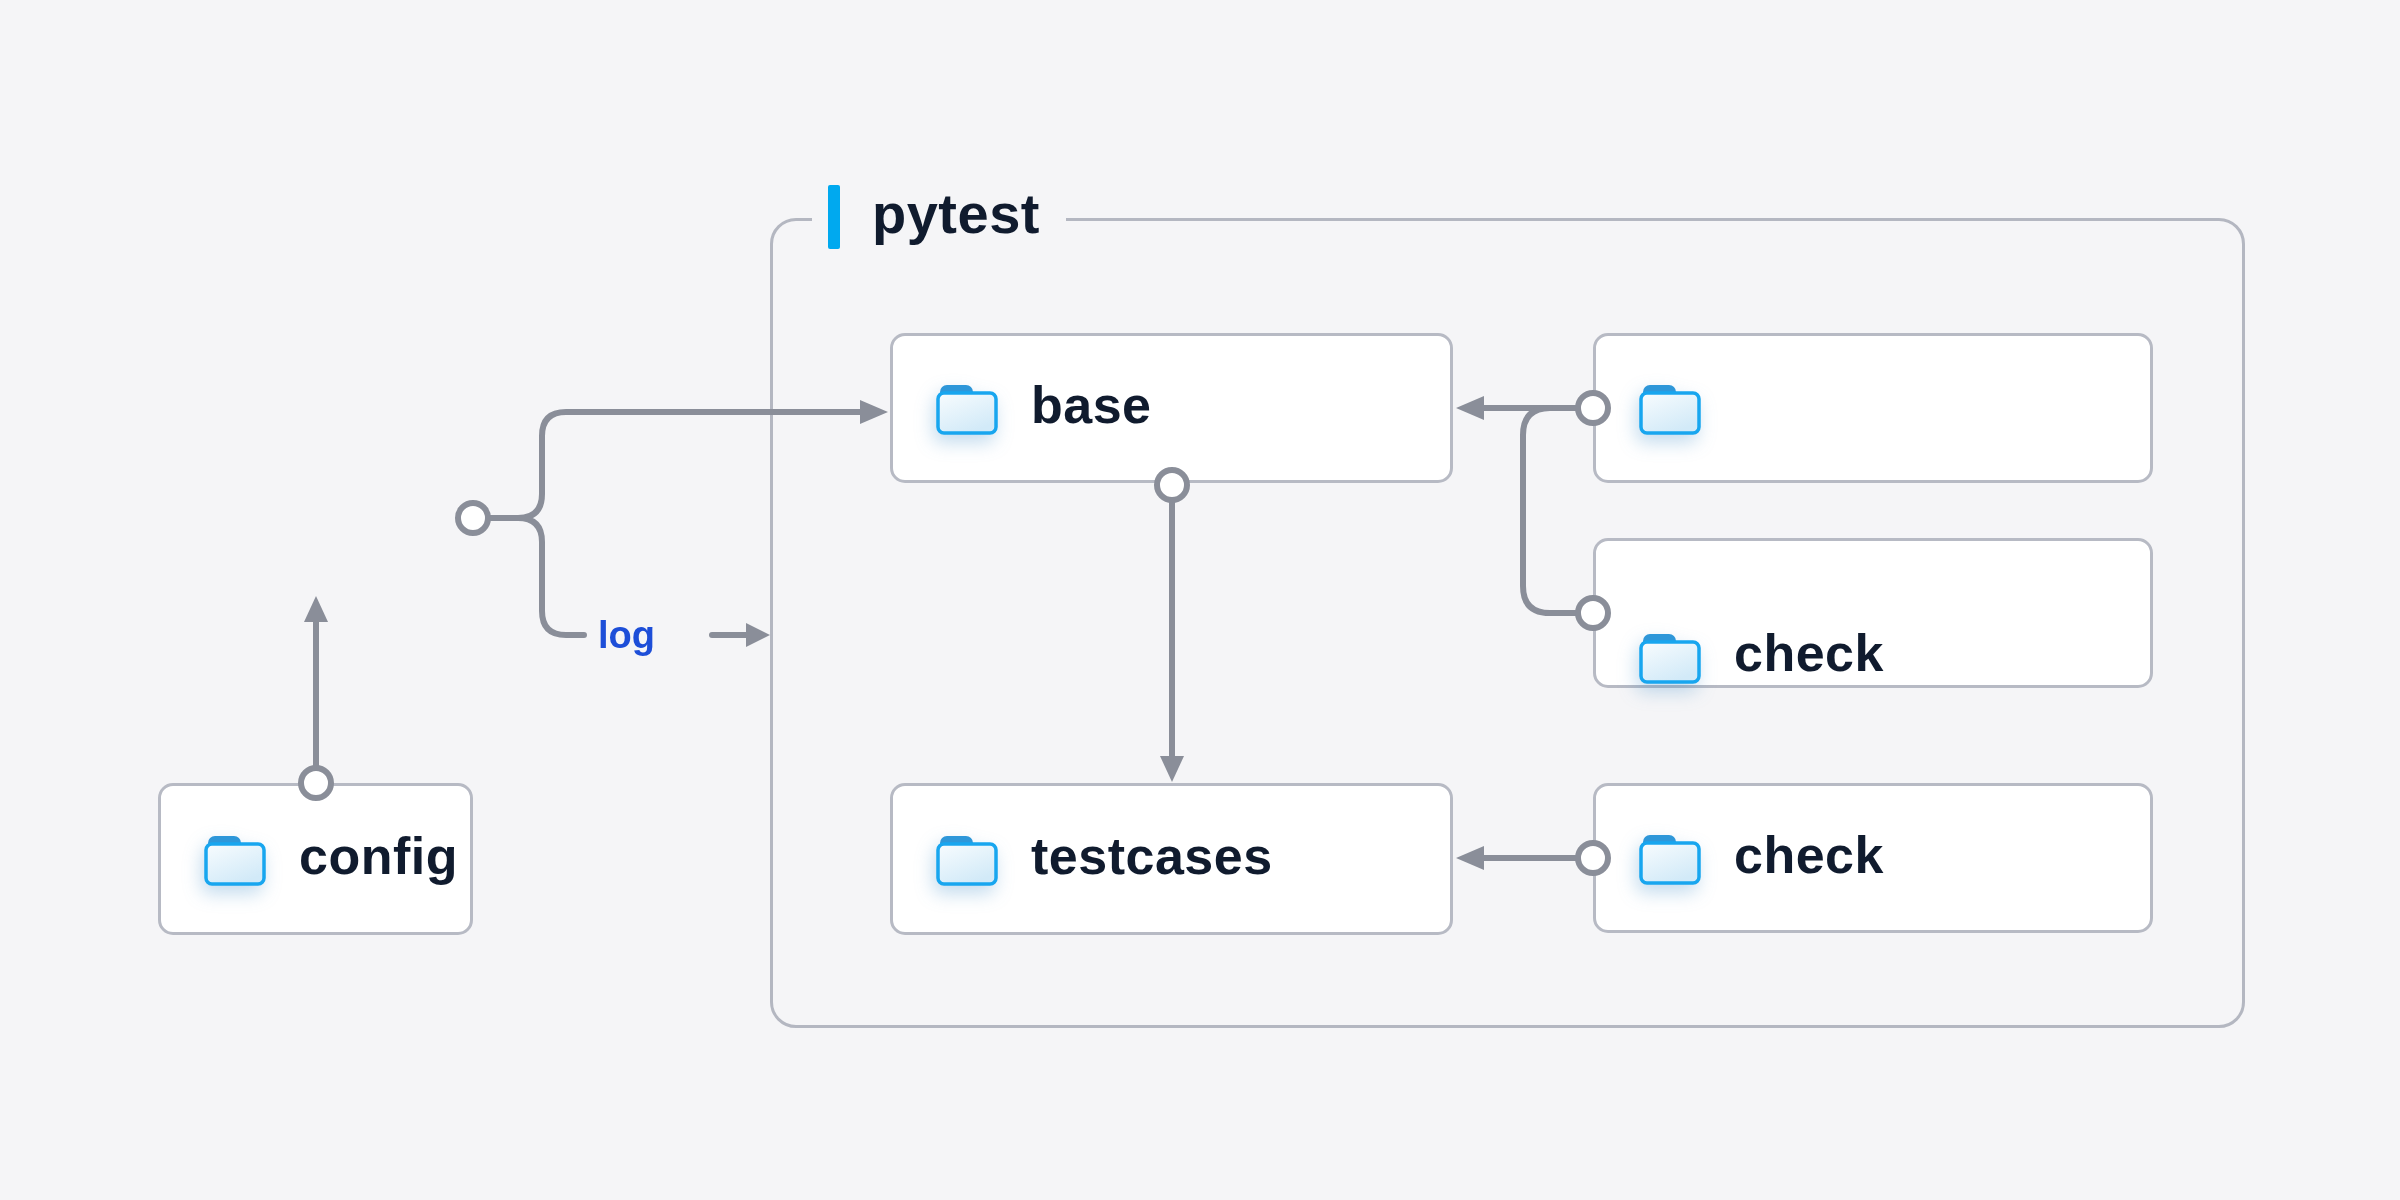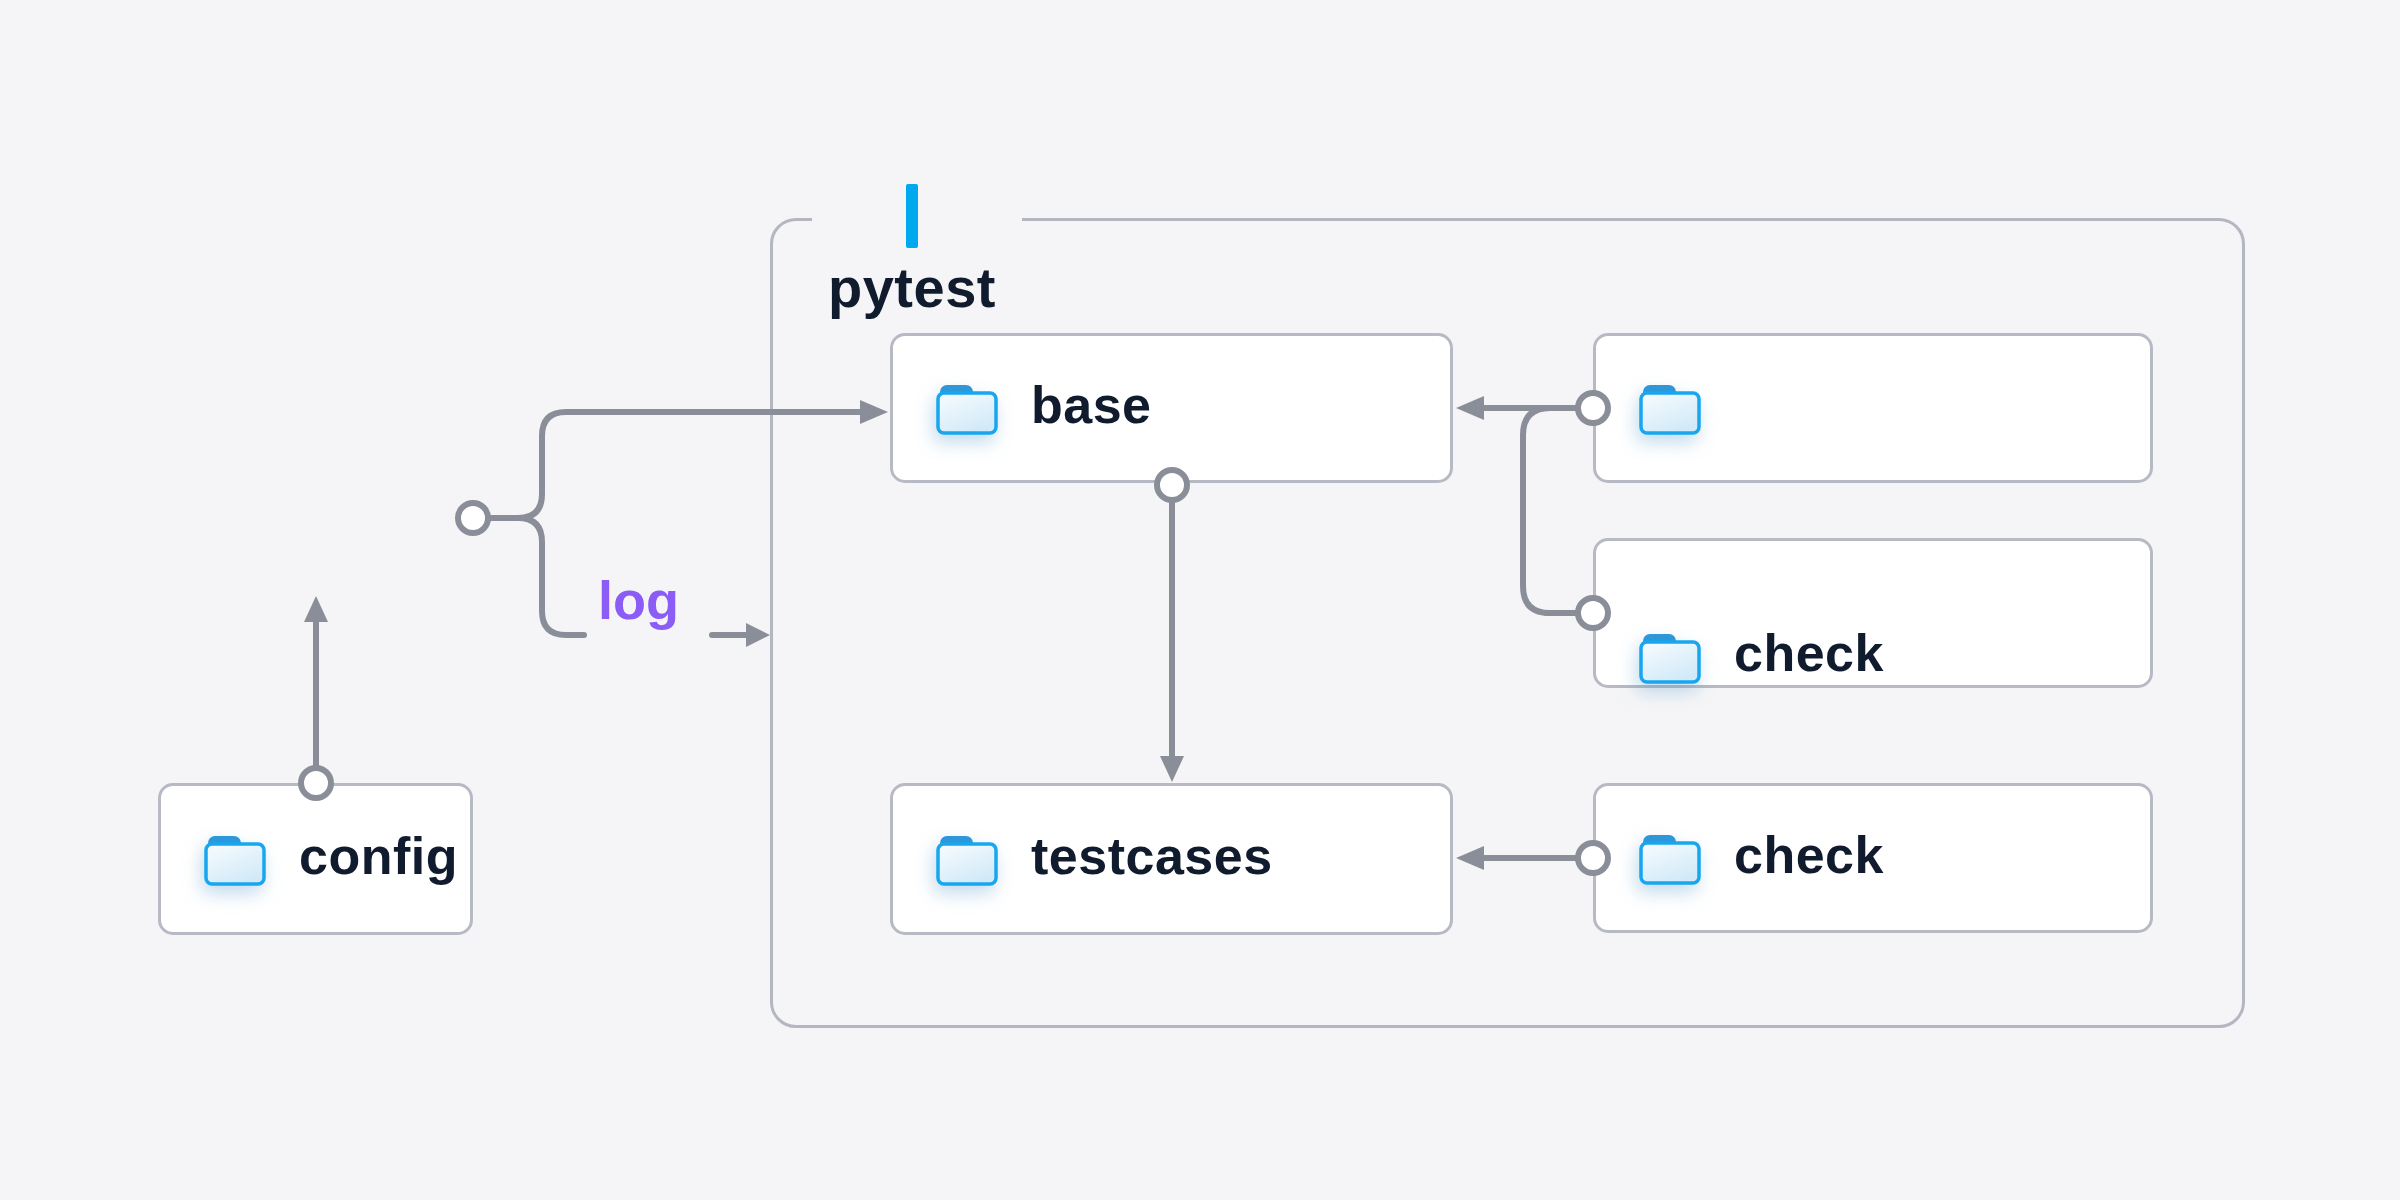--- a/index.html
+++ b/index.html
@@ -10,24 +10,23 @@
   }
 
   
   .group{
     position:absolute;left:770px;top:218px;width:1475px;height:810px;
     border:3px solid #b4b7c1;border-radius:26px;box-sizing:border-box;
     z-index:1;
   }
   .group-label{
     position:absolute;left:812px;top:184px;height:66px;
-    display:flex;align-items:center;gap:12px;
+    display:flex;align-items:center;gap:32px;
     background:#f5f5f7;padding:0 26px 0 16px;
     z-index:4;
-    flex-direction:column;
   }
   .group-label .bar{
     width:12px;height:64px;background:#00a9ef;border-radius:2px;flex:none;
   }
   .group-label .title{
     font-size:56px;font-weight:700;color:#101b2e;letter-spacing:.5px;line-height:1;
     padding-bottom:6px;
   }
 
   
@@ -57,22 +56,22 @@
   .wires{
     position:absolute;left:0;top:0;width:2400px;height:1200px;
     z-index:3;pointer-events:none;
   }
   .wire{stroke:#8a8e99;stroke-width:6;fill:none;stroke-linecap:round;stroke-linejoin:round;}
   .head{fill:#8a8e99;stroke:none;}
   .port{fill:#ffffff;stroke:#8a8e99;stroke-width:6;}
 
   
   .edge-label{
-    position:absolute;left:598px;top:568px;
-    font-size:54px;font-weight:600;color:#8b5cf6;line-height:64px;
+    position:absolute;left:598px;top:603px;
+    font-size:38px;font-weight:600;color:#1d4ed8;line-height:64px;
     z-index:3;
   }
   .hidden-defs{position:absolute;width:0;height:0;overflow:hidden;}
 </style>
 </head>
 <body>
 
 <svg class="hidden-defs" aria-hidden="true">
   <defs>
     <linearGradient id="foldGrad" x1="0" y1="0" x2="0.55" y2="1">

